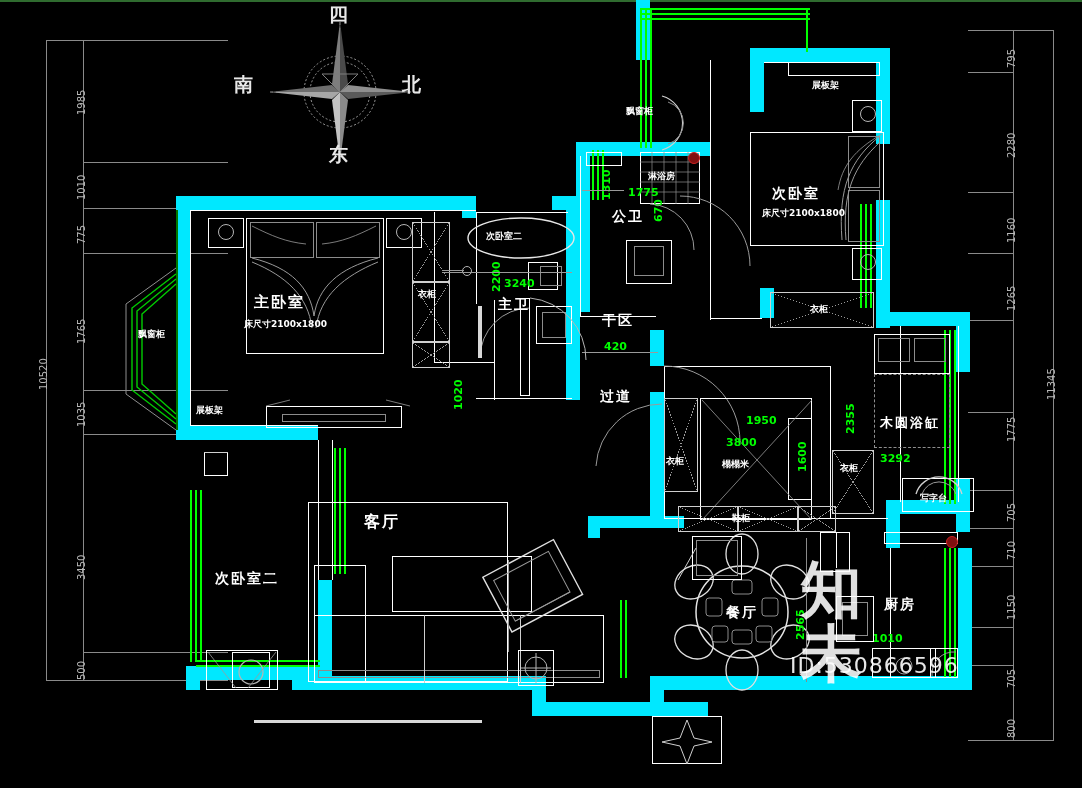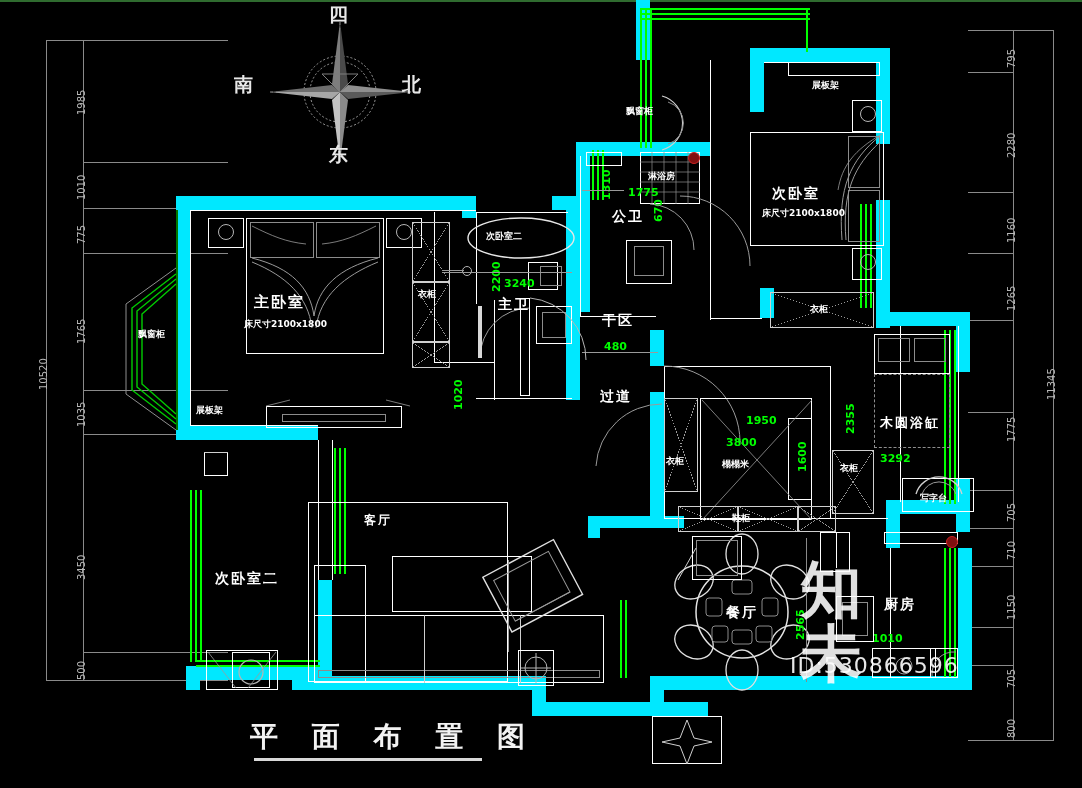--- a/index.html
+++ b/index.html
@@ -327,21 +327,21 @@
     <div class="dimv" style="left:652px;top:222px;">670</div>
     <svg width="48" height="50" style="left:648px;top:204px;">
       <path d="M2,0 A46,46 0 0 1 46,46" fill="none" stroke="#9a9a9a" stroke-width="1"></path>
     </svg>
     <div class="thin" style="left:582px;top:190px;width:42px;height:1px;"></div>
     <div class="lbl lbl-sm" style="left:626px;top:105px;">飘窗柜</div>
   </div>
 
   <div>
     <div class="lbl lbl-cn" style="left:602px;top:312px;">干区</div>
-    <div class="dim" style="left:604px;top:340px;">480</div>
+    <div class="dim" style="left:604px;top:340px;">420</div>
     <div class="thin" style="left:582px;top:352px;width:76px;height:1px;"></div>
     <div class="lbl lbl-cn" style="left:600px;top:388px;">过道</div>
     <svg width="70" height="66" style="left:592px;top:340px;">
       <path d="M0,0" fill="none"></path>
     </svg>
     <svg width="80" height="76" style="left:664px;top:366px;">
       <path d="M0,0 A76,76 0 0 1 76,76" fill="none" stroke="#9a9a9a" stroke-width="1"></path>
     </svg>
     <svg width="70" height="66" style="left:596px;top:404px;">
       <path d="M66,0 A66,66 0 0 0 0,62" fill="none" stroke="#9a9a9a" stroke-width="1"></path>
@@ -417,21 +417,21 @@
     <div class="box" style="left:902px;top:478px;width:72px;height:34px;"></div>
     <svg width="60" height="34" style="left:910px;top:462px;">
       <path d="M6,32 A24,24 0 0 1 52,32" fill="none" stroke="#d0d0d0" stroke-width="1.3"></path>
       <path d="M12,32 A18,18 0 0 1 46,32" fill="none" stroke="#9a9a9a" stroke-width="1"></path>
     </svg>
     <div class="lbl lbl-sm" style="left:920px;top:492px;">写字台</div>
   </div>
 
   <div>
     <div class="box" style="left:308px;top:502px;width:200px;height:180px;"></div>
-    <div class="lbl lbl-cn" style="left:364px;top:512px;font-size:12px;">客厅</div>
+    <div class="lbl lbl-cn" style="left:364px;top:512px;font-size:16px;">客厅</div>
     <div class="box" style="left:314px;top:565px;width:52px;height:118px;"></div>
     <div class="box" style="left:314px;top:615px;width:290px;height:68px;"></div>
     <div class="box-g" style="left:318px;top:670px;width:282px;height:8px;"></div>
     <div class="thin" style="left:424px;top:615px;width:1px;height:68px;background:#cfcfcf;"></div>
     <div class="thin" style="left:520px;top:615px;width:1px;height:68px;background:#cfcfcf;"></div>
     <div class="box" style="left:392px;top:556px;width:140px;height:56px;"></div>
 
     <div class="abs" style="left:480px;top:538px;">
       <svg width="110" height="100">
         <g transform="rotate(-28 55 50)">
@@ -521,17 +521,16 @@
       <line x1="70" y1="2" x2="42" y2="38" stroke="#9a9a9a" stroke-width=".8"></line>
     </svg>
   </div>
 
   <div id="watermark">
     <div class="wm-cn" style="position:absolute;left:0;top:-40px;">知未</div>
     <div class="wm-id" style="position:absolute;left:-10px;top:55px;">ID:530866596</div>
   </div>
 
   <div id="title-block">
-    <div class="title-cn">平 面 布 置 图</div>
     <div class="title-rule"></div>
   </div>
 
 </div>
 
 </body></html>

